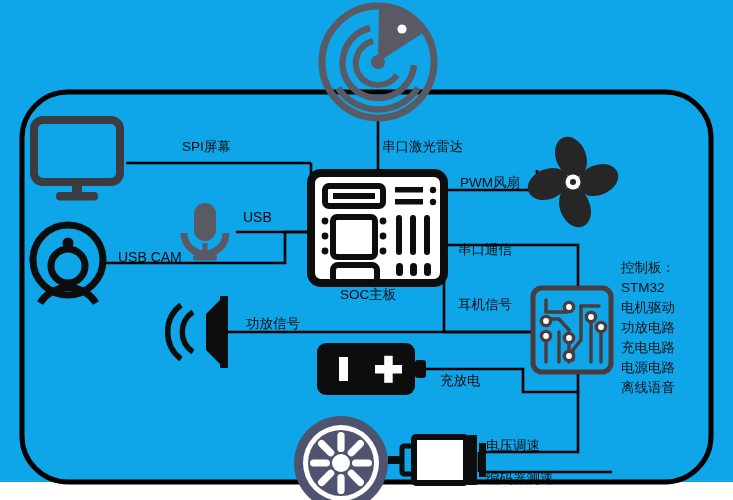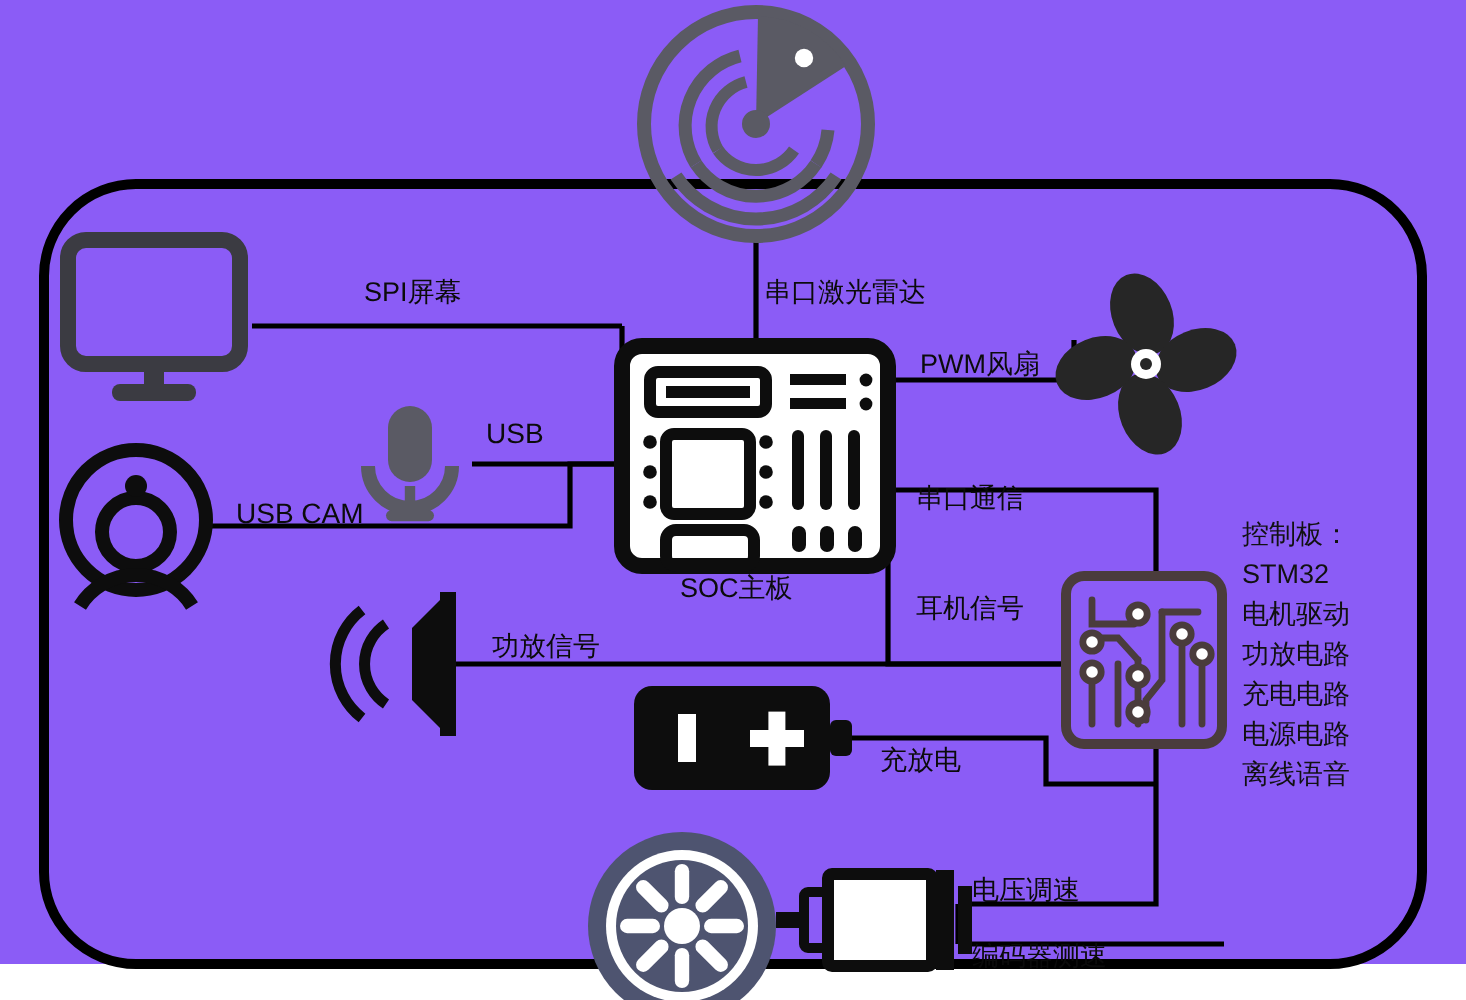--- a/index.html
+++ b/index.html
@@ -1,18 +1,18 @@
 <!DOCTYPE html>
 <html><head>
 <meta charset="utf-8">
 <style>
   html,body{margin:0;padding:0;background:#ffffff;}
   body{width:733px;height:500px;overflow:hidden;
        font-family:"Liberation Sans","DejaVu Sans",sans-serif;}
-  #stage{position:relative;width:733px;height:482px;background:#8b5cf6;text-align:center;}
+  #stage{position:relative;width:733px;height:482px;background:#0ea5e9;text-align:center;}
   svg#diagram{position:absolute;left:0;top:0;width:733px;height:500px;}
   .lbl{font-family:"Liberation Sans","DejaVu Sans",sans-serif;
        fill:#0b0b0b;font-size:13.5px;dominant-baseline:middle;}
   .lbl-lat{font-size:14px;}
   .cb-txt{font-family:"Liberation Sans","DejaVu Sans",sans-serif;
           fill:#111;font-size:13.5px;dominant-baseline:middle;}
 </style>
 </head>
 <body>
 

